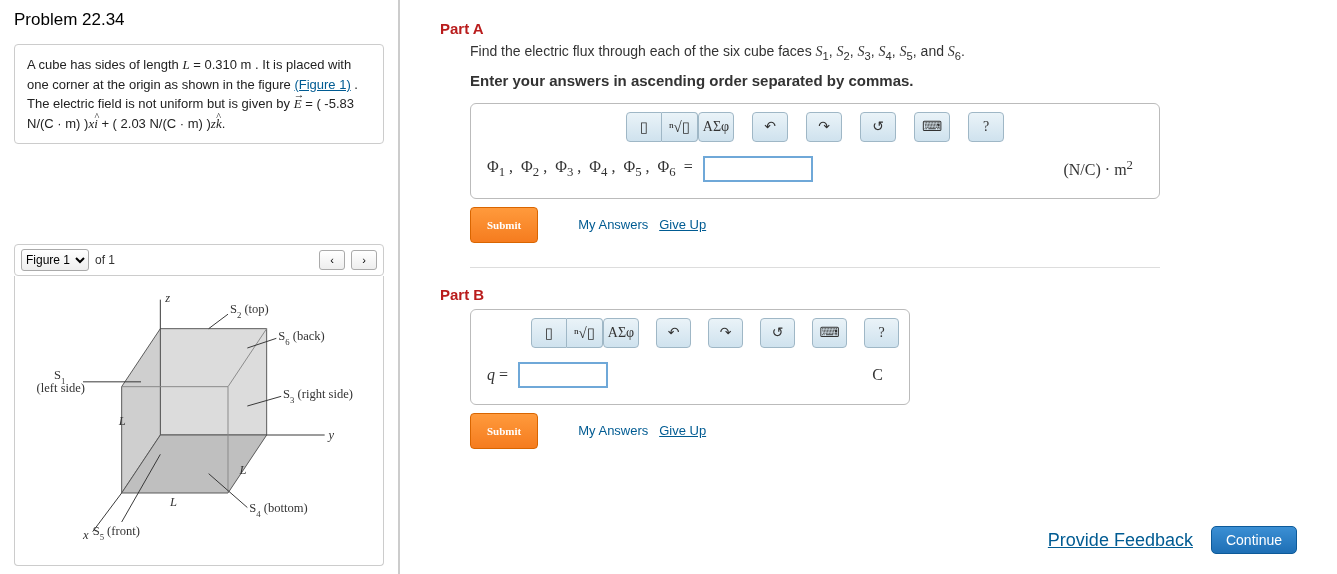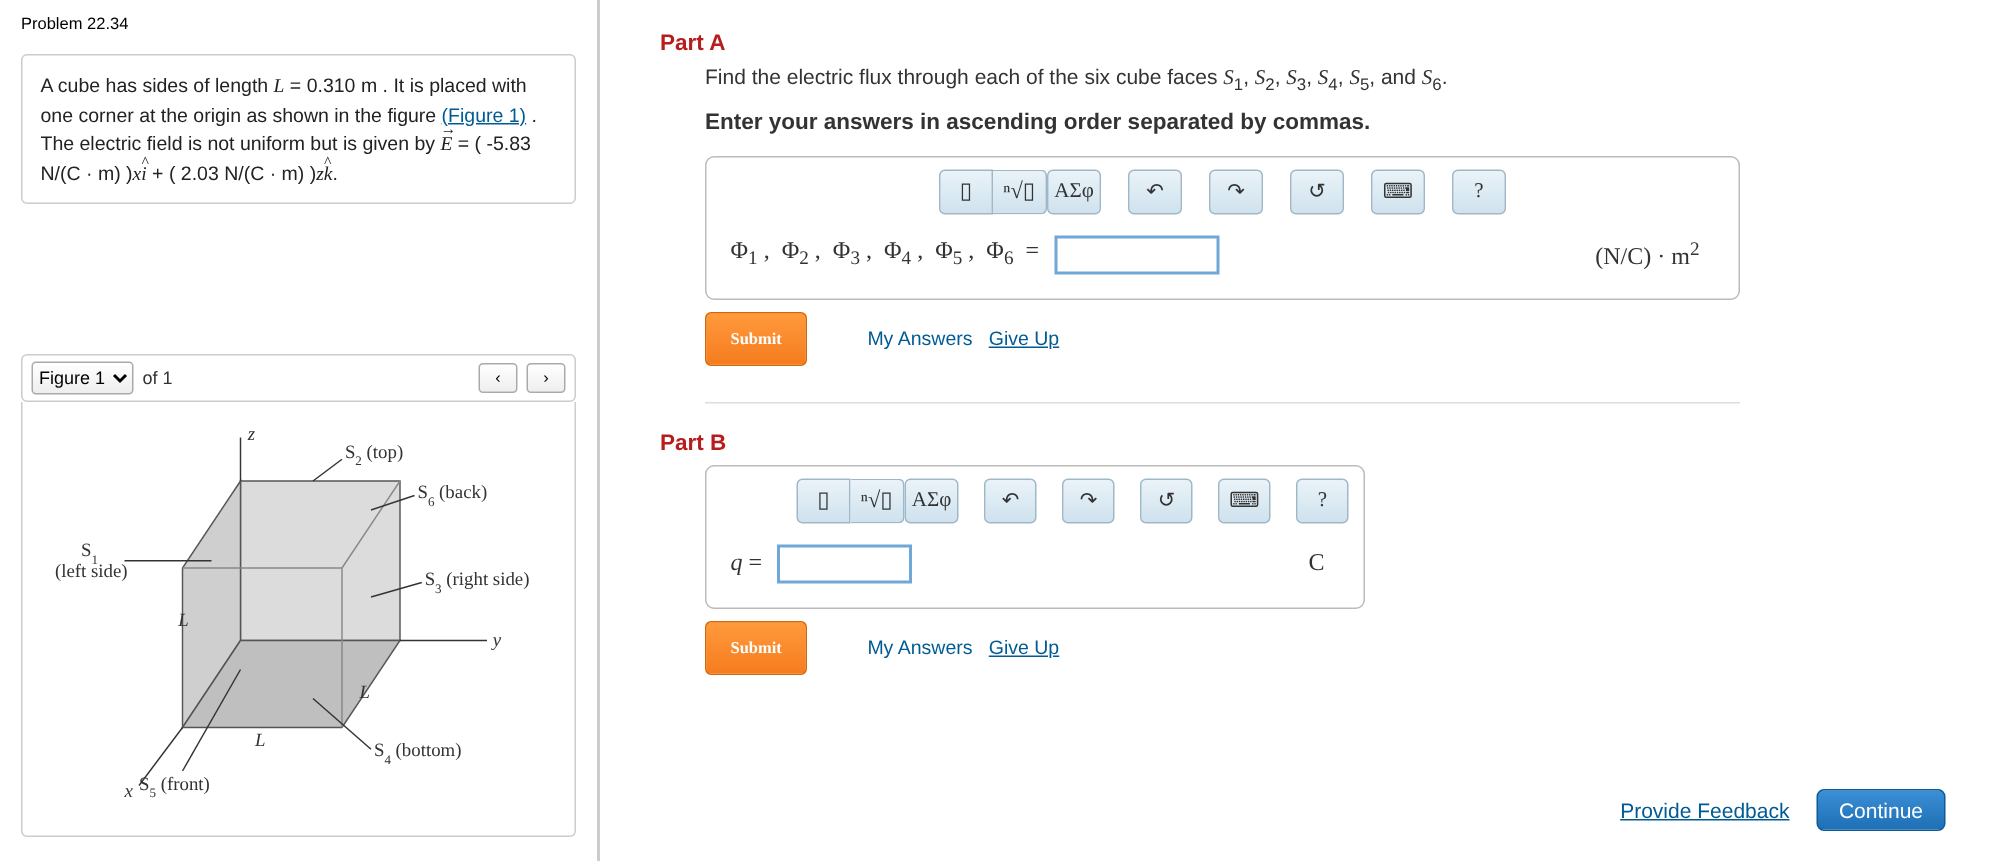--- a/index.html
+++ b/index.html
@@ -21,21 +21,21 @@
     position: relative;
   }
   .right-panel {
     flex: 1;
     padding: 20px 20px 10px 40px;
     position: relative;
     display: flex;
     flex-direction: column;
   }
   .problem-title {
-    font-size: 11px;
+    font-size: 17px;
     font-weight: normal;
     color: #000;
     margin-bottom: 14px;
   }
   .problem-box {
     border: 1px solid #ccc;
     border-radius: 4px;
     padding: 10px 12px;
     font-size: 13px;
     line-height: 1.5;
@@ -133,21 +133,21 @@
 
   .footer {
     margin-top:auto; display:flex; justify-content:flex-end; align-items:center;
     gap:18px; padding:6px 20px 10px 0;
   }
   .continue-btn {
     background:linear-gradient(#3b8fd4,#1e6fb5);
     border:1px solid #0d5a99; color:#fff; padding:5px 14px;
     border-radius:5px; cursor:pointer; font-size:14px;
   }
-  .feedback-link { color:#005b92; text-decoration:underline; cursor:pointer; font-size:14px;}
+  .feedback-link { color:#005b92; text-decoration:underline; cursor:pointer; font-size:18px;}
 
   .cube-label { font-family:'Times New Roman',serif; font-size:13px; fill:#333;}
   .cube-label-it { font-style:italic;}
 </style>
 </head>
 <body>
 
 <div class="left-panel">
   <div class="problem-title">Problem 22.34</div>
 

